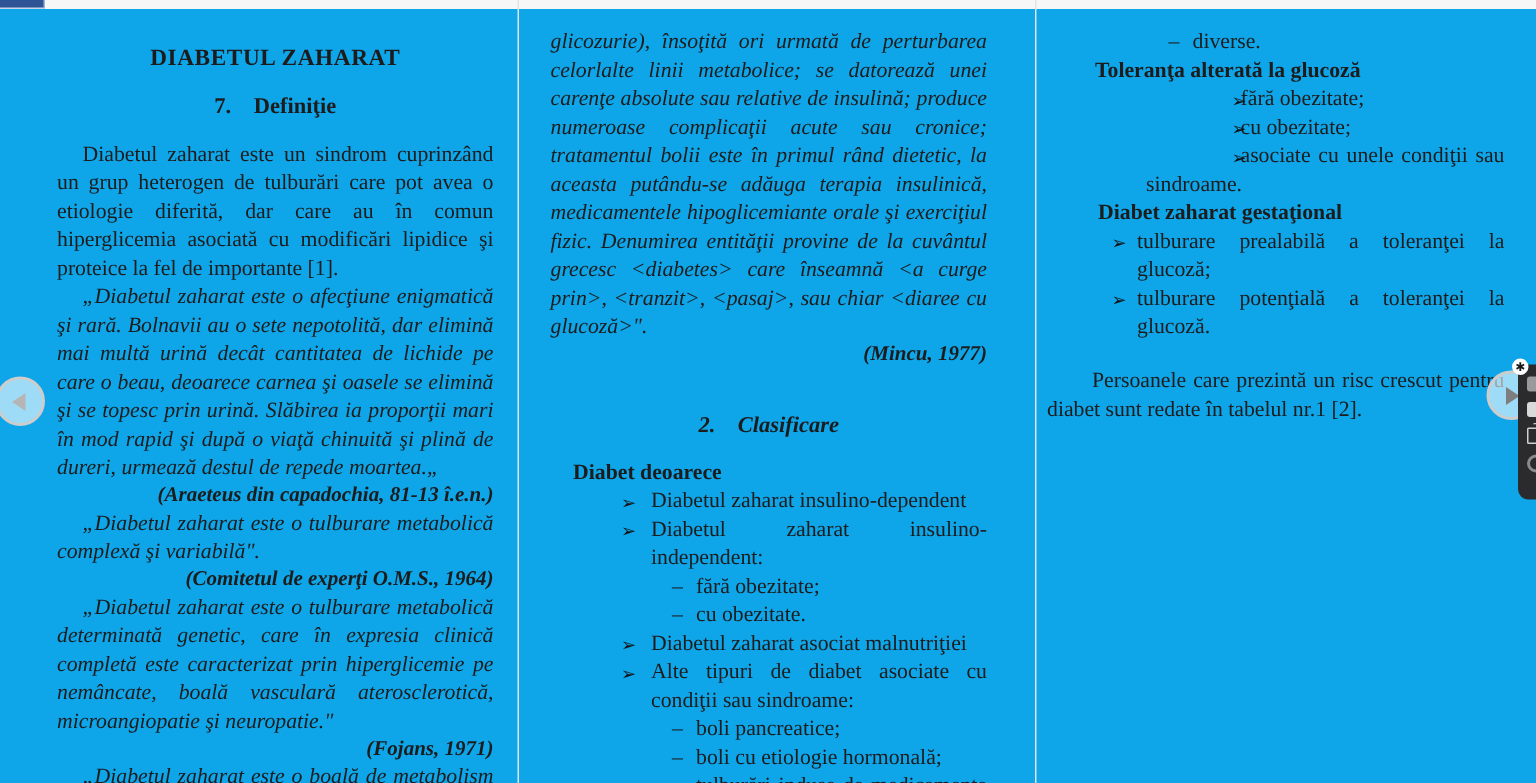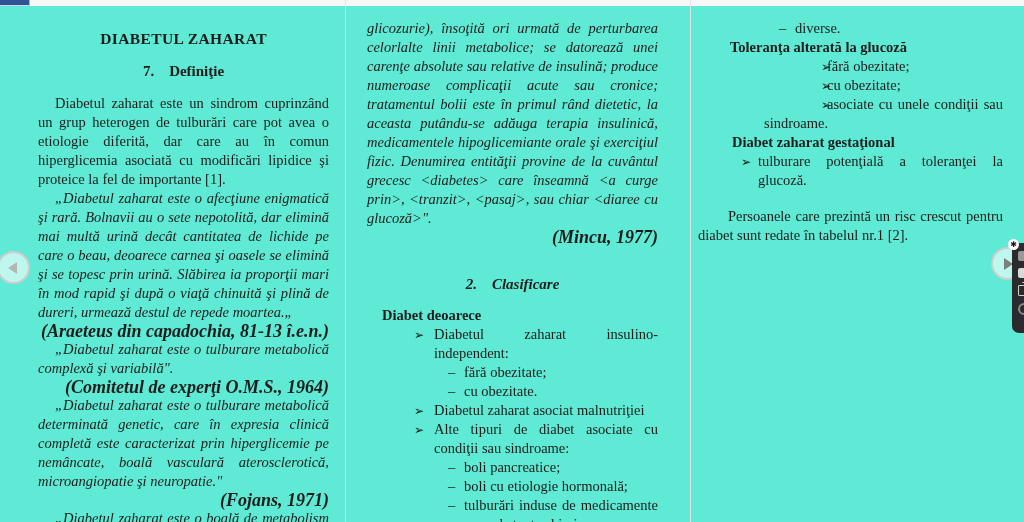--- a/index.html
+++ b/index.html
@@ -1,36 +1,36 @@
 <!DOCTYPE html>
 <html><head>
 <meta charset="utf-8">
 <style>
   html,body{margin:0;padding:0;background:#ffffff;}
   body{width:1024px;height:522px;overflow:hidden;position:relative;
        font-family:"Liberation Serif",serif;}
-  .viewer{position:absolute;inset:0;background:#5eead4;}
+  .viewer{position:absolute;inset:0;background:#0ea5e9;}
   .top-strip{position:absolute;left:0;top:0;width:1024px;height:6px;background:#f7f7f7;}
   .blue-tab{position:absolute;left:0;top:0;width:29px;height:5px;background:#2e5496;
             border-right:1px solid #9db4d6;border-bottom:1px solid #c9d6ea;}
   .sep{position:absolute;top:0;bottom:0;width:1px;background:#e3e3e3;}
   .sep1{left:345px;} .sep2{left:690px;}
 
   .page{position:absolute;top:0;height:522px;box-sizing:border-box;
         font-size:14.5px;line-height:19px;color:#1c1c1c;overflow:hidden;}
   .page1{left:0;width:345px;padding:19px 16px 0 38px;}
   .page2{left:346px;width:344px;padding:19px 32px 0 21px;}
   .page3{left:691px;width:333px;padding:19px 21px 0 7px;}
 
   .doc-title{text-align:center;font-weight:bold;font-size:15.5px;letter-spacing:.4px;}
   .sec-heading{text-align:center;font-weight:bold;font-size:15px;margin-top:14px;}
   .para{text-align:justify;text-indent:17px;margin:0;}
   .para.intro{margin-top:6px;}
   .quote{text-align:justify;font-style:italic;text-indent:17px;margin:0;}
-  .attr{text-align:right;font-weight:bold;font-style:italic;font-size:18px;
+  .attr{text-align:right;font-weight:bold;font-style:italic;font-size:14px;
         line-height:16px;margin:1px 0;}
   .subhead{font-weight:bold;margin:8px 0 0 15px;}
   .sec-heading.clasif{margin-top:30px;font-style:italic;}
 
   .li{position:relative;text-align:justify;margin:0;}
   .li-arrow{padding-left:67px;}
   .li-arrow::before{content:"➢";font-family:"DejaVu Sans",sans-serif;font-size:12px;
         position:absolute;left:47px;top:1px;color:#111;}
   .li-dash{padding-left:97px;}
   .li-dash::before{content:"–";position:absolute;left:81px;top:0;}
@@ -91,38 +91,40 @@
     <p class="quote">„Diabetul zaharat este o tulburare metabolică determinată genetic, care în expresia clinică completă este caracterizat prin hiperglicemie pe nemâncate, boală vasculară aterosclerotică, microangiopatie şi neuropatie."</p>
     <p class="attr">(Fojans, 1971)</p>
     <p class="quote">„Diabetul zaharat este o boală de metabolism cu evoluţie cronică, transmisă genetic sau câştigată în cursul vieţii, caracterizată prin perturbarea metabolismului glucidic (hiperglicemie şi</p>
   </section>
 
   <section class="page page2">
     <p class="quote" style="text-indent:0;">glicozurie), însoţită ori urmată de perturbarea celorlalte linii metabolice; se datorează unei carenţe absolute sau relative de insulină; produce numeroase complicaţii acute sau cronice; tratamentul bolii este în primul rând dietetic, la aceasta putându-se adăuga terapia insulinică, medicamentele hipoglicemiante orale şi exerciţiul fizic. Denumirea entităţii provine de la cuvântul grecesc &lt;diabetes&gt; care înseamnă &lt;a curge prin&gt;, &lt;tranzit&gt;, &lt;pasaj&gt;, sau chiar &lt;diaree cu glucoză&gt;".</p>
     <p class="attr">(Mincu, 1977)</p>
     <h2 class="sec-heading clasif">2. Clasificare</h2>
     <p class="subhead">Diabet deoarece</p>
+    <div class="li li-arrow">Diabetul zaharat insulino-dependent</div>
     <div class="li li-arrow">Diabetul zaharat insulino-independent:</div>
     <div class="li li-dash">fără obezitate;</div>
     <div class="li li-dash">cu obezitate.</div>
     <div class="li li-arrow">Diabetul zaharat asociat malnutriţiei</div>
     <div class="li li-arrow">Alte tipuri de diabet asociate cu condiţii sau sindroame:</div>
     <div class="li li-dash">boli pancreatice;</div>
     <div class="li li-dash">boli cu etiologie hormonală;</div>
     <div class="li li-dash">tulburări induse de medicamente sau substanţe chimice;</div>
 
   </section>
 
   <section class="page page3">
     <div class="li li-dash">diverse.</div>
     <p class="bold-head tol">Toleranţa alterată la glucoză</p>
     <div class="li li-tol">fără obezitate;</div>
     <div class="li li-tol">cu obezitate;</div>
     <div class="li li-tol">asociate cu unele condiţii sau sindroame.</div>
     <p class="bold-head gest">Diabet zaharat gestaţional</p>
+    <div class="li li-risk">tulburare prealabilă a toleranţei la glucoză;</div>
     <div class="li li-risk">tulburare potenţială a toleranţei la glucoză.</div>
     <p class="para closing">Persoanele care prezintă un risc crescut pentru diabet sunt redate în tabelul nr.1 [2].</p>
   </section>
 
   <div class="sep sep1"></div>
   <div class="sep sep2"></div>
 
   <button class="nav-circle nav-prev">
     <span class="tri tri-left"></span>
   </button>

